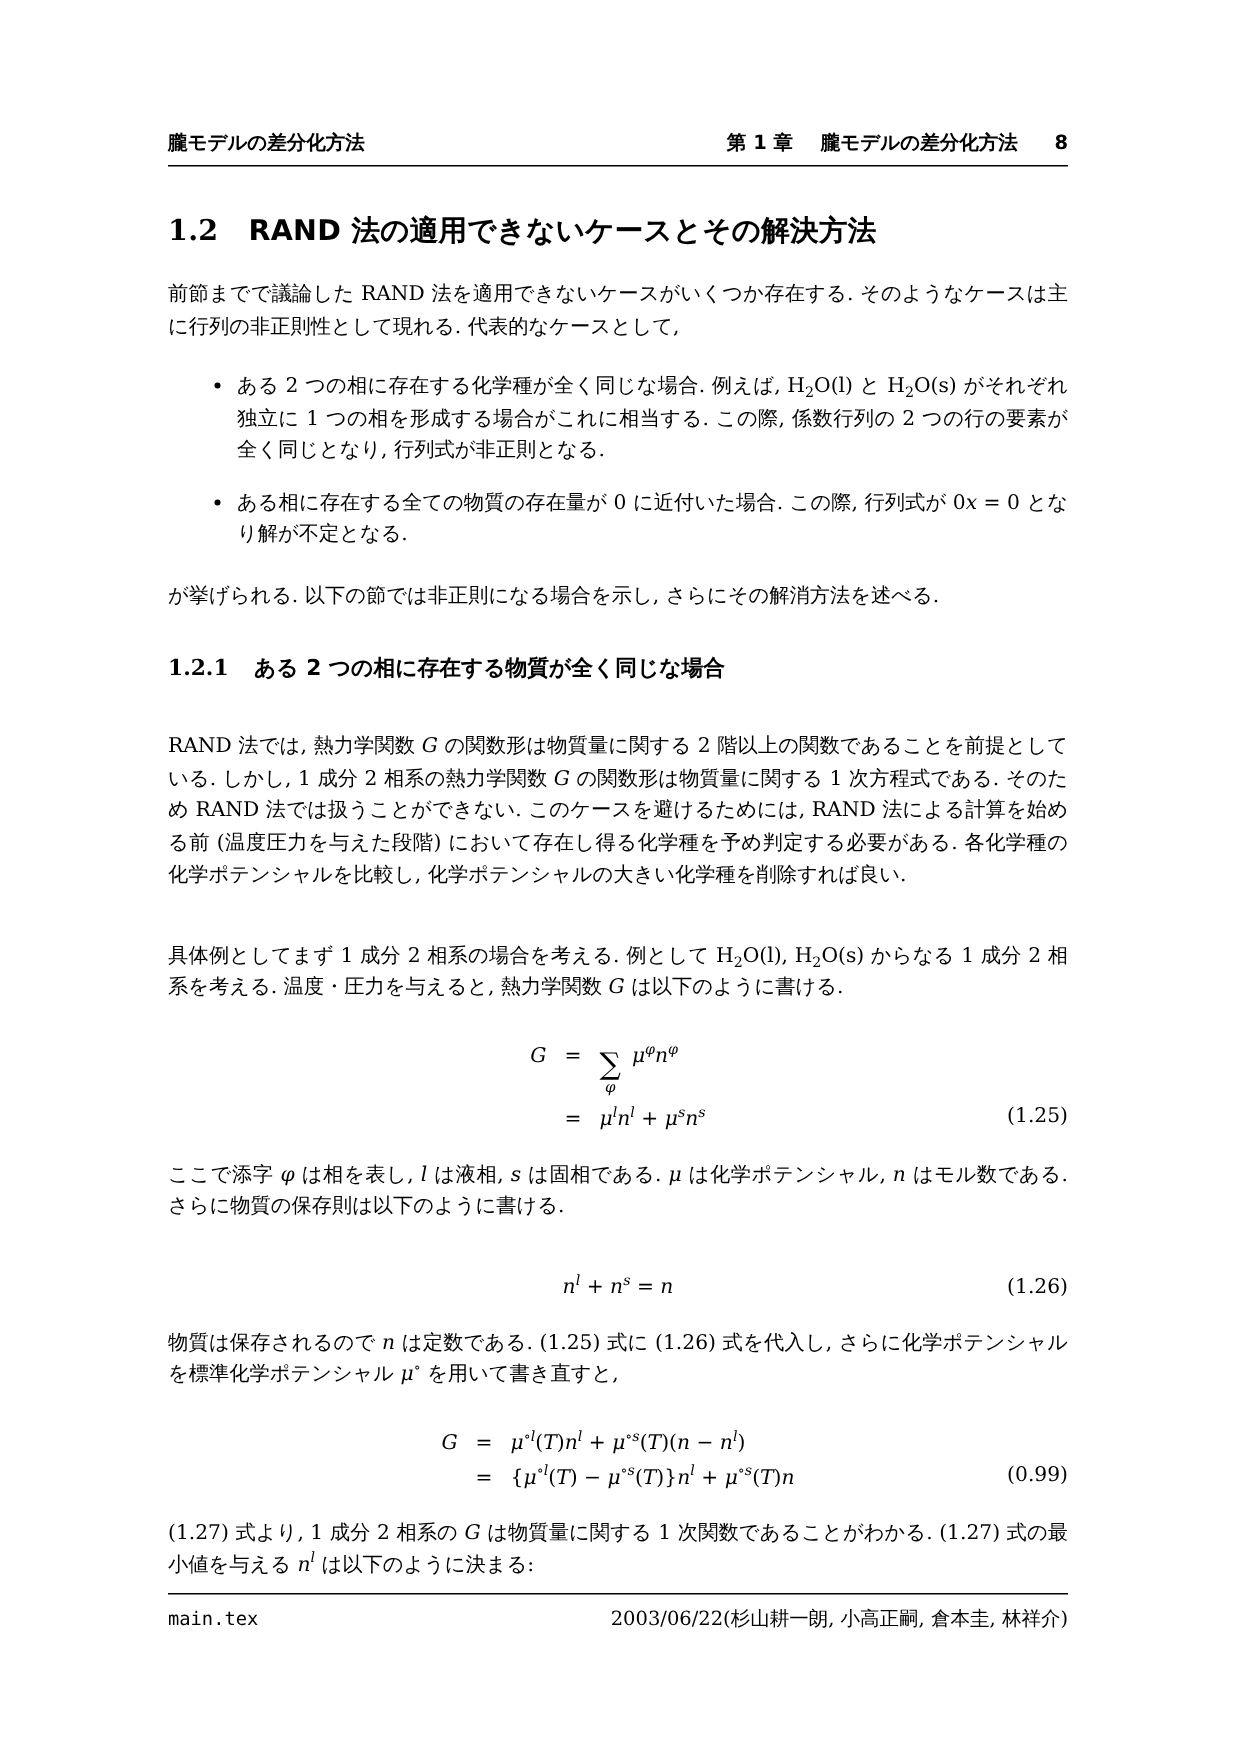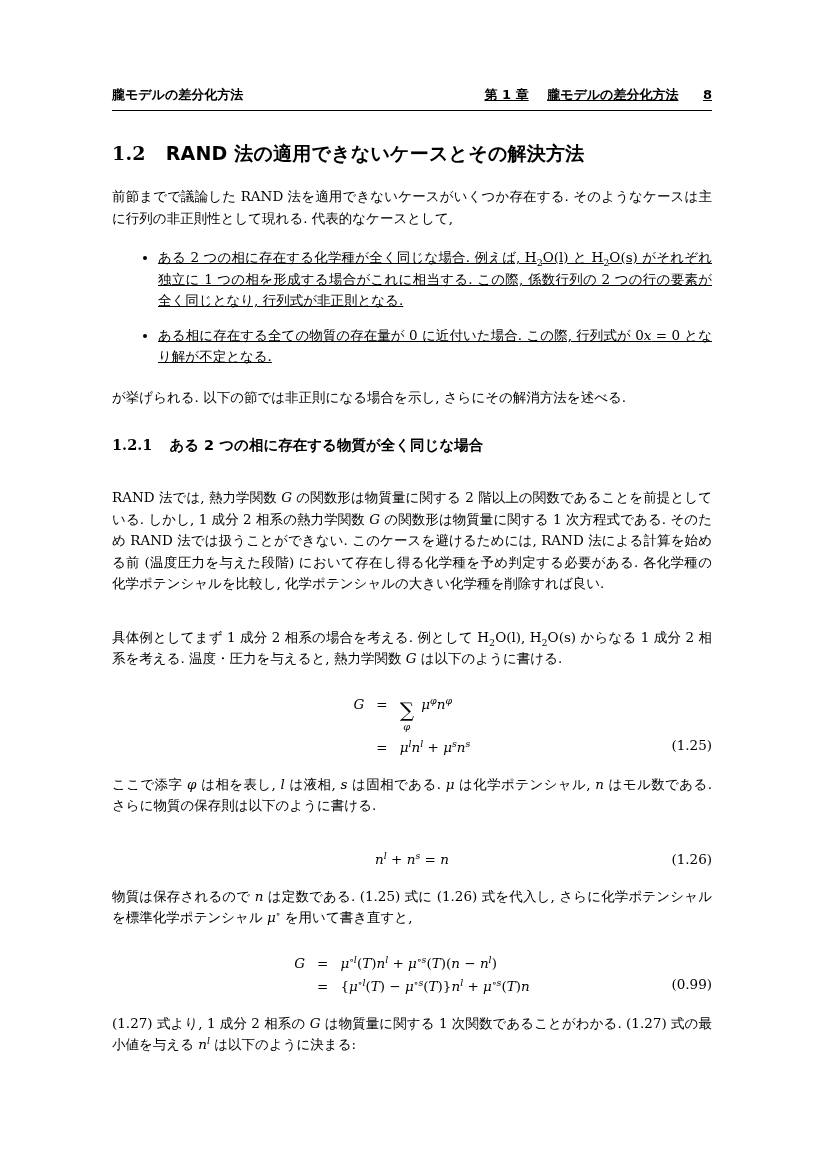--- a/index.html
+++ b/index.html
@@ -24,21 +24,21 @@
     display: flex;
     justify-content: space-between;
     align-items: baseline;
     font-family: "DejaVu Sans", "Liberation Sans", sans-serif;
     font-weight: bold;
     font-size: 13px;
     border-bottom: 1.5px solid #000;
     padding-bottom: 6px;
     gap: 11px;
   }
-  .header-right span { margin-left: 14px; text-decoration: underline; }
+  .header-right span { margin-left: 14px; }
   .header-right .pageno { margin-left: 20px; }
   
   h1.sec {
     margin: 30px 0 0 0;
     font-size: 19px;
     font-weight: bold;
     font-family: "DejaVu Sans", "Liberation Sans", sans-serif;
     letter-spacing: 0.2px;
   }
   h1.sec .secnum {
@@ -65,21 +65,20 @@
   p.tight { margin-top: 32px; }
   ul.cases {
     margin: 18px 0 0 0;
     padding-left: 46px;
   }
   ul.cases li {
     font-size: 13.5px;
     line-height: 21.5px;
     text-align: justify;
     margin-bottom: 13px;
-    text-decoration: underline;
   }
   ul.cases li:last-child { margin-bottom: 15px; }
   
   .eq-block {
     position: relative;
     margin-top: 26px;
     width: 100%;
     display: flex;
     justify-content: center;
     font-size: 13.5px;
@@ -201,13 +200,17 @@
         <span class="rel">=</span>
         <span class="rhs">{<i>μ</i><sup>∘<i>l</i></sup>(<i>T</i>) − <i>μ</i><sup>∘<i>s</i></sup>(<i>T</i>)}<i>n</i><sup><i>l</i></sup> + <i>μ</i><sup>∘<i>s</i></sup>(<i>T</i>)<i>n</i></span>
       </div>
       <span class="eq-num">(0.99)</span>
     </div>
 
     <p class="body">(1.27) 式より, 1 成分 2 相系の <i>G</i> は物質量に関する 1 次関数であることがわかる. (1.27) 式の最小値を与える <i>n</i><sup><i>l</i></sup> は以下のように決まる:</p>
 
   </div>
 
+  <div class="page-footer">
+    <span class="footer-left">main.tex</span>
+    <span class="footer-right">2003/06/22(杉山耕一朗, 小高正嗣, 倉本圭, 林祥介)</span>
+  </div>
 </div>
 
 </body></html>

